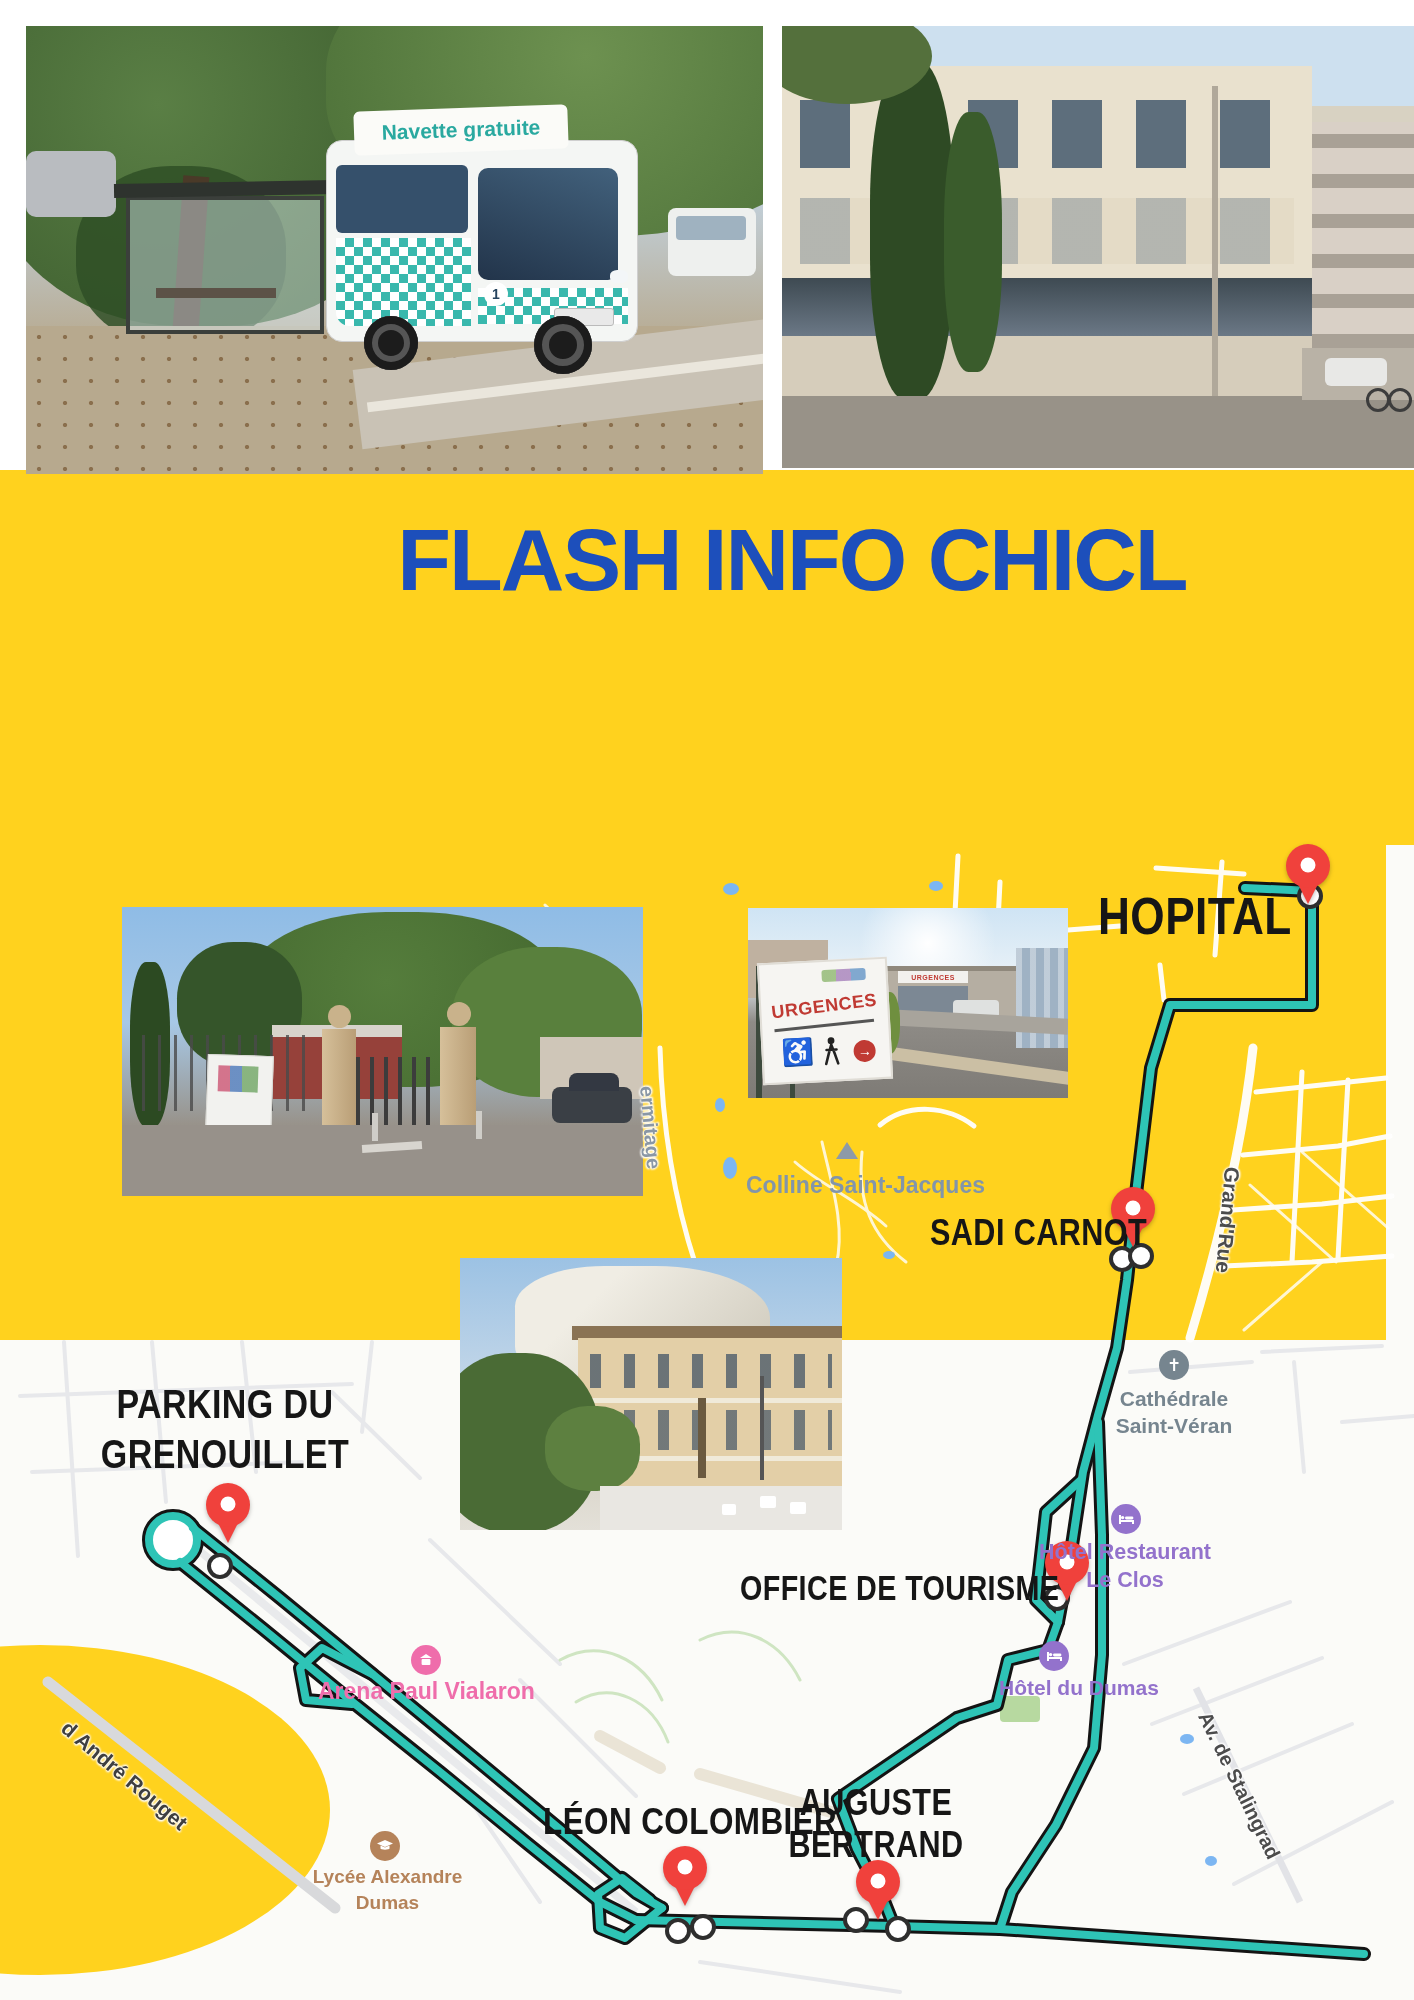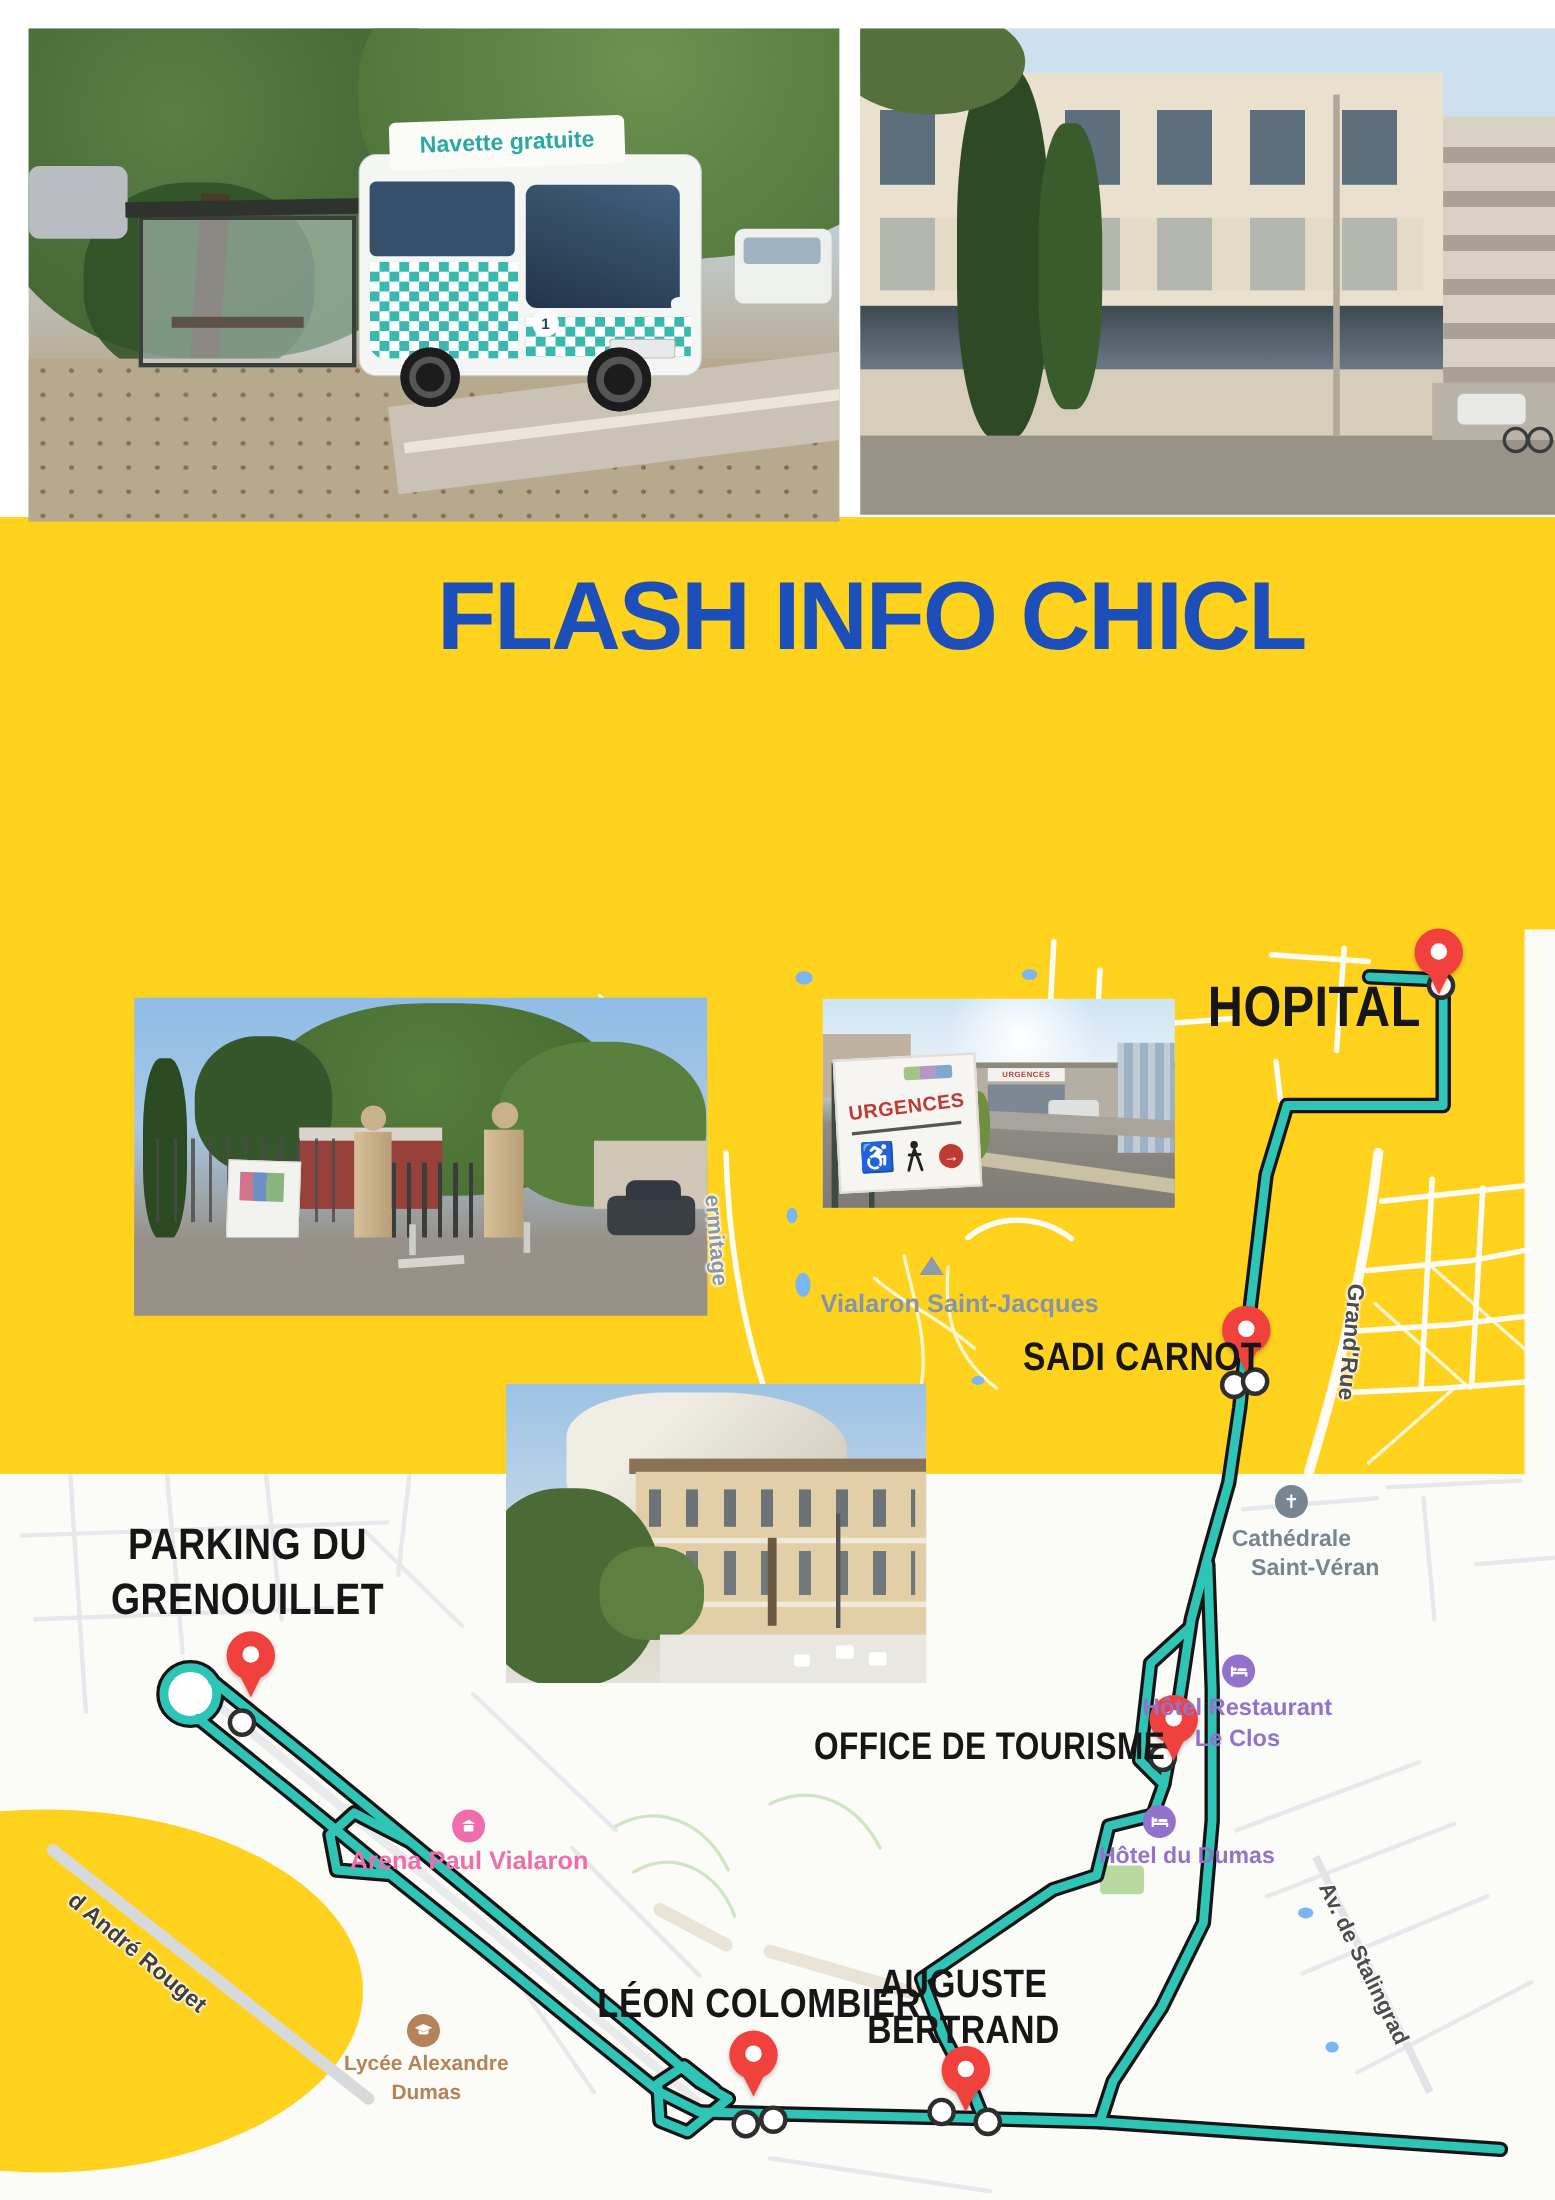--- a/index.html
+++ b/index.html
@@ -343,26 +343,26 @@
     <span style="display:block;">PARKING DU</span>
     <span style="display:block;">GRENOUILLET</span>
   </div>
   <div class="stop-label" style="left:543px;top:1801px;font-size:37px;transform:scaleX(.85);">LÉON COLOMBIER</div>
   <div class="stop-label center" style="left:766px;top:1782px;width:220px;font-size:36px;line-height:42px;transform:scaleX(.85);">
     <span style="display:block;">AUGUSTE</span>
     <span style="display:block;">BERTRAND</span>
   </div>
 
   <div class="peak" style="left:836px;top:1142px;"></div>
-  <div class="poi" style="left:746px;top:1172px;font-size:23px;color:#8295AA;">Vialaron Saint-Jacques</div>
+  <div class="poi" style="left:746px;top:1172px;font-size:23px;color:#8295AA;">Colline Saint-Jacques</div>
 
   <div class="poi-icon" style="left:1159px;top:1350px;width:30px;height:30px;background:#76858F;font-size:17px;">✝</div>
   <div class="poi center" style="left:1094px;top:1385px;width:160px;font-size:21px;line-height:27px;color:#76858F;">
     <span style="display:block;">Cathédrale</span>
-    <span style="display:block;text-align:right;">Saint-Véran</span>
+    <span style="display:block;">Saint-Véran</span>
   </div>
 
   <div class="poi-icon" style="left:1111px;top:1504px;width:30px;height:30px;background:#9372CC;">
     <svg width="17" height="11" viewBox="0 0 17 11">
         <path fill="#fff" d="M1,10 V1 h2 v5 h13 v4 h-2 V8 H3 v2 Z"></path>
         <circle cx="4.6" cy="3.6" r="1.7" fill="#fff"></circle>
         <rect x="7" y="2.6" width="8.4" height="2.8" rx="1.4" fill="#fff"></rect>
       </svg>
   </div>
   <div class="poi center" style="left:1030px;top:1538px;width:190px;font-size:21.5px;line-height:28px;color:#9372CC;">

